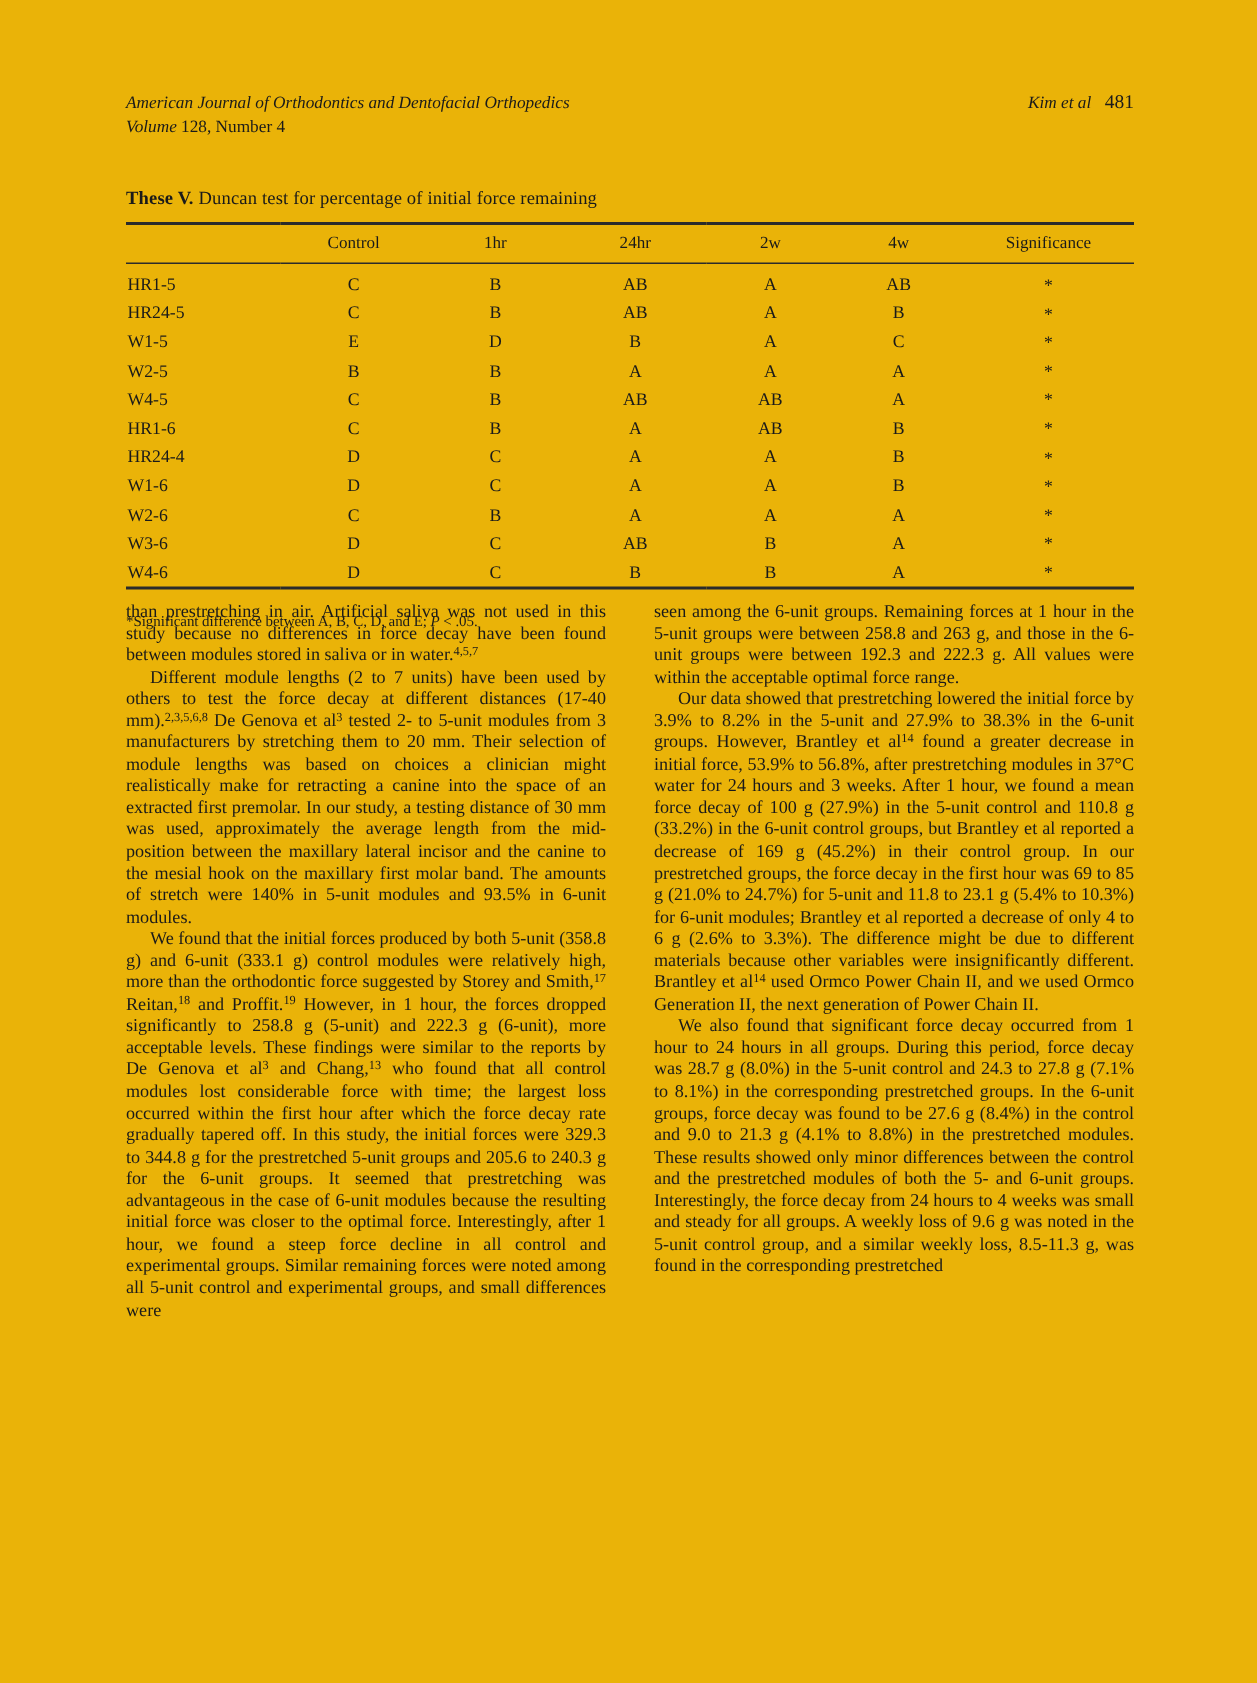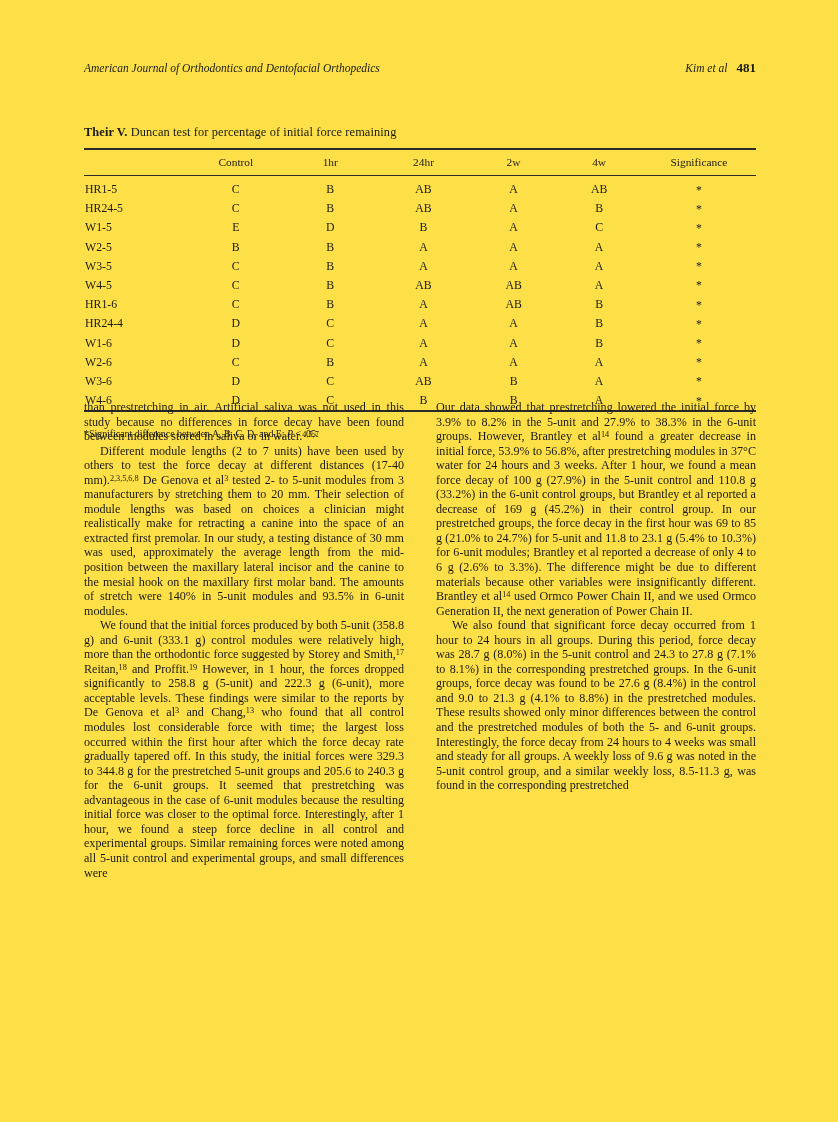--- a/index.html
+++ b/index.html
@@ -13,21 +13,21 @@
     font-family: "Liberation Serif", "DejaVu Serif", serif;
     color: #1a1a1a;
     position: relative;
     overflow: hidden;
   }
   .page {
     position: absolute;
     left: 0; top: 0;
     width: 838px;
     height: 1122px;
-    background: #fde047;
+    background: #eab308;
   }
 
   
   .runhead {
     position: absolute;
     left: 84px;
     top: 60px;
     width: 672px;
     font-size: 11.5px;
     line-height: 15px;
@@ -44,21 +44,21 @@
   .runhead-right {
     display: flex;
     align-items: baseline;
     gap: 9px;
   }
   .runhead-authors {
     font-style: italic;
     font-size: 11.5px;
   }
   .runhead-page {
-    font-weight: bold;
+    font-weight: normal;
     font-size: 13px;
     font-style: normal;
   }
   .runhead-vol {
     font-style: italic;
     font-size: 11.5px;
     margin-top: 1px;
   }
   .runhead-vol .num { font-style: normal; }
 
@@ -150,25 +150,29 @@
 <div class="page">
 
   <div class="runhead">
     <div class="runhead-row">
       <div class="runhead-left">American Journal of Orthodontics and Dentofacial Orthopedics</div>
       <div class="runhead-right">
         <span class="runhead-authors">Kim et al</span>
         <span class="runhead-page">481</span>
       </div>
     </div>
+    <div class="runhead-vol">
+      <span>Volume</span>
+      <span class="num">128, Number 4</span>
+    </div>
   </div>
 
   <div class="table-block">
     <div class="table-caption">
-      <span class="tnum">Their V.</span>
+      <span class="tnum">These V.</span>
       <span>Duncan test for percentage of initial force remaining</span>
     </div>
 
     <table class="tbl">
       <colgroup>
         <col class="c-lbl">
           <col class="c-ctl">
           <col class="c-1hr">
           <col class="c-24hr">
           <col class="c-2w">
@@ -217,29 +221,20 @@
         <tr>
           <td class="lbl">W2-5</td>
           <td>B</td>
           <td>B</td>
           <td>A</td>
           <td>A</td>
           <td>A</td>
           <td class="sig">*</td>
         </tr>
         <tr>
-          <td class="lbl">W3-5</td>
-          <td>C</td>
-          <td>B</td>
-          <td>A</td>
-          <td>A</td>
-          <td>A</td>
-          <td class="sig">*</td>
-        </tr>
-        <tr>
           <td class="lbl">W4-5</td>
           <td>C</td>
           <td>B</td>
           <td>AB</td>
           <td>AB</td>
           <td>A</td>
           <td class="sig">*</td>
         </tr>
         <tr>
           <td class="lbl">HR1-6</td>
@@ -306,18 +301,19 @@
     </div>
   </div>
 
   <div class="cols">
     <div class="col" id="left-col">
         <p class="body">than prestretching in air. Artificial saliva was not used in this study because no differences in force decay have been found between modules stored in saliva or in water.<sup>4,5,7</sup></p>
         <p class="body">Different module lengths (2 to 7 units) have been used by others to test the force decay at different distances (17-40 mm).<sup>2,3,5,6,8</sup> De Genova et al<sup>3</sup> tested 2- to 5-unit modules from 3 manufacturers by stretching them to 20 mm. Their selection of module lengths was based on choices a clinician might realistically make for retracting a canine into the space of an extracted first premolar. In our study, a testing distance of 30 mm was used, approximately the average length from the mid-position between the maxillary lateral incisor and the canine to the mesial hook on the maxillary first molar band. The amounts of stretch were 140% in 5-unit modules and 93.5% in 6-unit modules.</p>
         <p class="body">We found that the initial forces produced by both 5-unit (358.8 g) and 6-unit (333.1 g) control modules were relatively high, more than the orthodontic force suggested by Storey and Smith,<sup>17</sup> Reitan,<sup>18</sup> and Proffit.<sup>19</sup> However, in 1 hour, the forces dropped significantly to 258.8 g (5-unit) and 222.3 g (6-unit), more acceptable levels. These findings were similar to the reports by De Genova et al<sup>3</sup> and Chang,<sup>13</sup> who found that all control modules lost considerable force with time; the largest loss occurred within the first hour after which the force decay rate gradually tapered off. In this study, the initial forces were 329.3 to 344.8 g for the prestretched 5-unit groups and 205.6 to 240.3 g for the 6-unit groups. It seemed that prestretching was advantageous in the case of 6-unit modules because the resulting initial force was closer to the optimal force. Interestingly, after 1 hour, we found a steep force decline in all control and experimental groups. Similar remaining forces were noted among all 5-unit control and experimental groups, and small differences were</p>
       </div>
     <div class="col" id="right-col">
+        <p class="body">seen among the 6-unit groups. Remaining forces at 1 hour in the 5-unit groups were between 258.8 and 263 g, and those in the 6-unit groups were between 192.3 and 222.3 g. All values were within the acceptable optimal force range.</p>
         <p class="body">Our data showed that prestretching lowered the initial force by 3.9% to 8.2% in the 5-unit and 27.9% to 38.3% in the 6-unit groups. However, Brantley et al<sup>14</sup> found a greater decrease in initial force, 53.9% to 56.8%, after prestretching modules in 37°C water for 24 hours and 3 weeks. After 1 hour, we found a mean force decay of 100 g (27.9%) in the 5-unit control and 110.8 g (33.2%) in the 6-unit control groups, but Brantley et al reported a decrease of 169 g (45.2%) in their control group. In our prestretched groups, the force decay in the first hour was 69 to 85 g (21.0% to 24.7%) for 5-unit and 11.8 to 23.1 g (5.4% to 10.3%) for 6-unit modules; Brantley et al reported a decrease of only 4 to 6 g (2.6% to 3.3%). The difference might be due to different materials because other variables were insignificantly different. Brantley et al<sup>14</sup> used Ormco Power Chain II, and we used Ormco Generation II, the next generation of Power Chain II.</p>
         <p class="body">We also found that significant force decay occurred from 1 hour to 24 hours in all groups. During this period, force decay was 28.7 g (8.0%) in the 5-unit control and 24.3 to 27.8 g (7.1% to 8.1%) in the corresponding prestretched groups. In the 6-unit groups, force decay was found to be 27.6 g (8.4%) in the control and 9.0 to 21.3 g (4.1% to 8.8%) in the prestretched modules. These results showed only minor differences between the control and the prestretched modules of both the 5- and 6-unit groups. Interestingly, the force decay from 24 hours to 4 weeks was small and steady for all groups. A weekly loss of 9.6 g was noted in the 5-unit control group, and a similar weekly loss, 8.5-11.3 g, was found in the corresponding prestretched</p>
       </div>
   </div>
 
 </div>
 
 </body></html>

